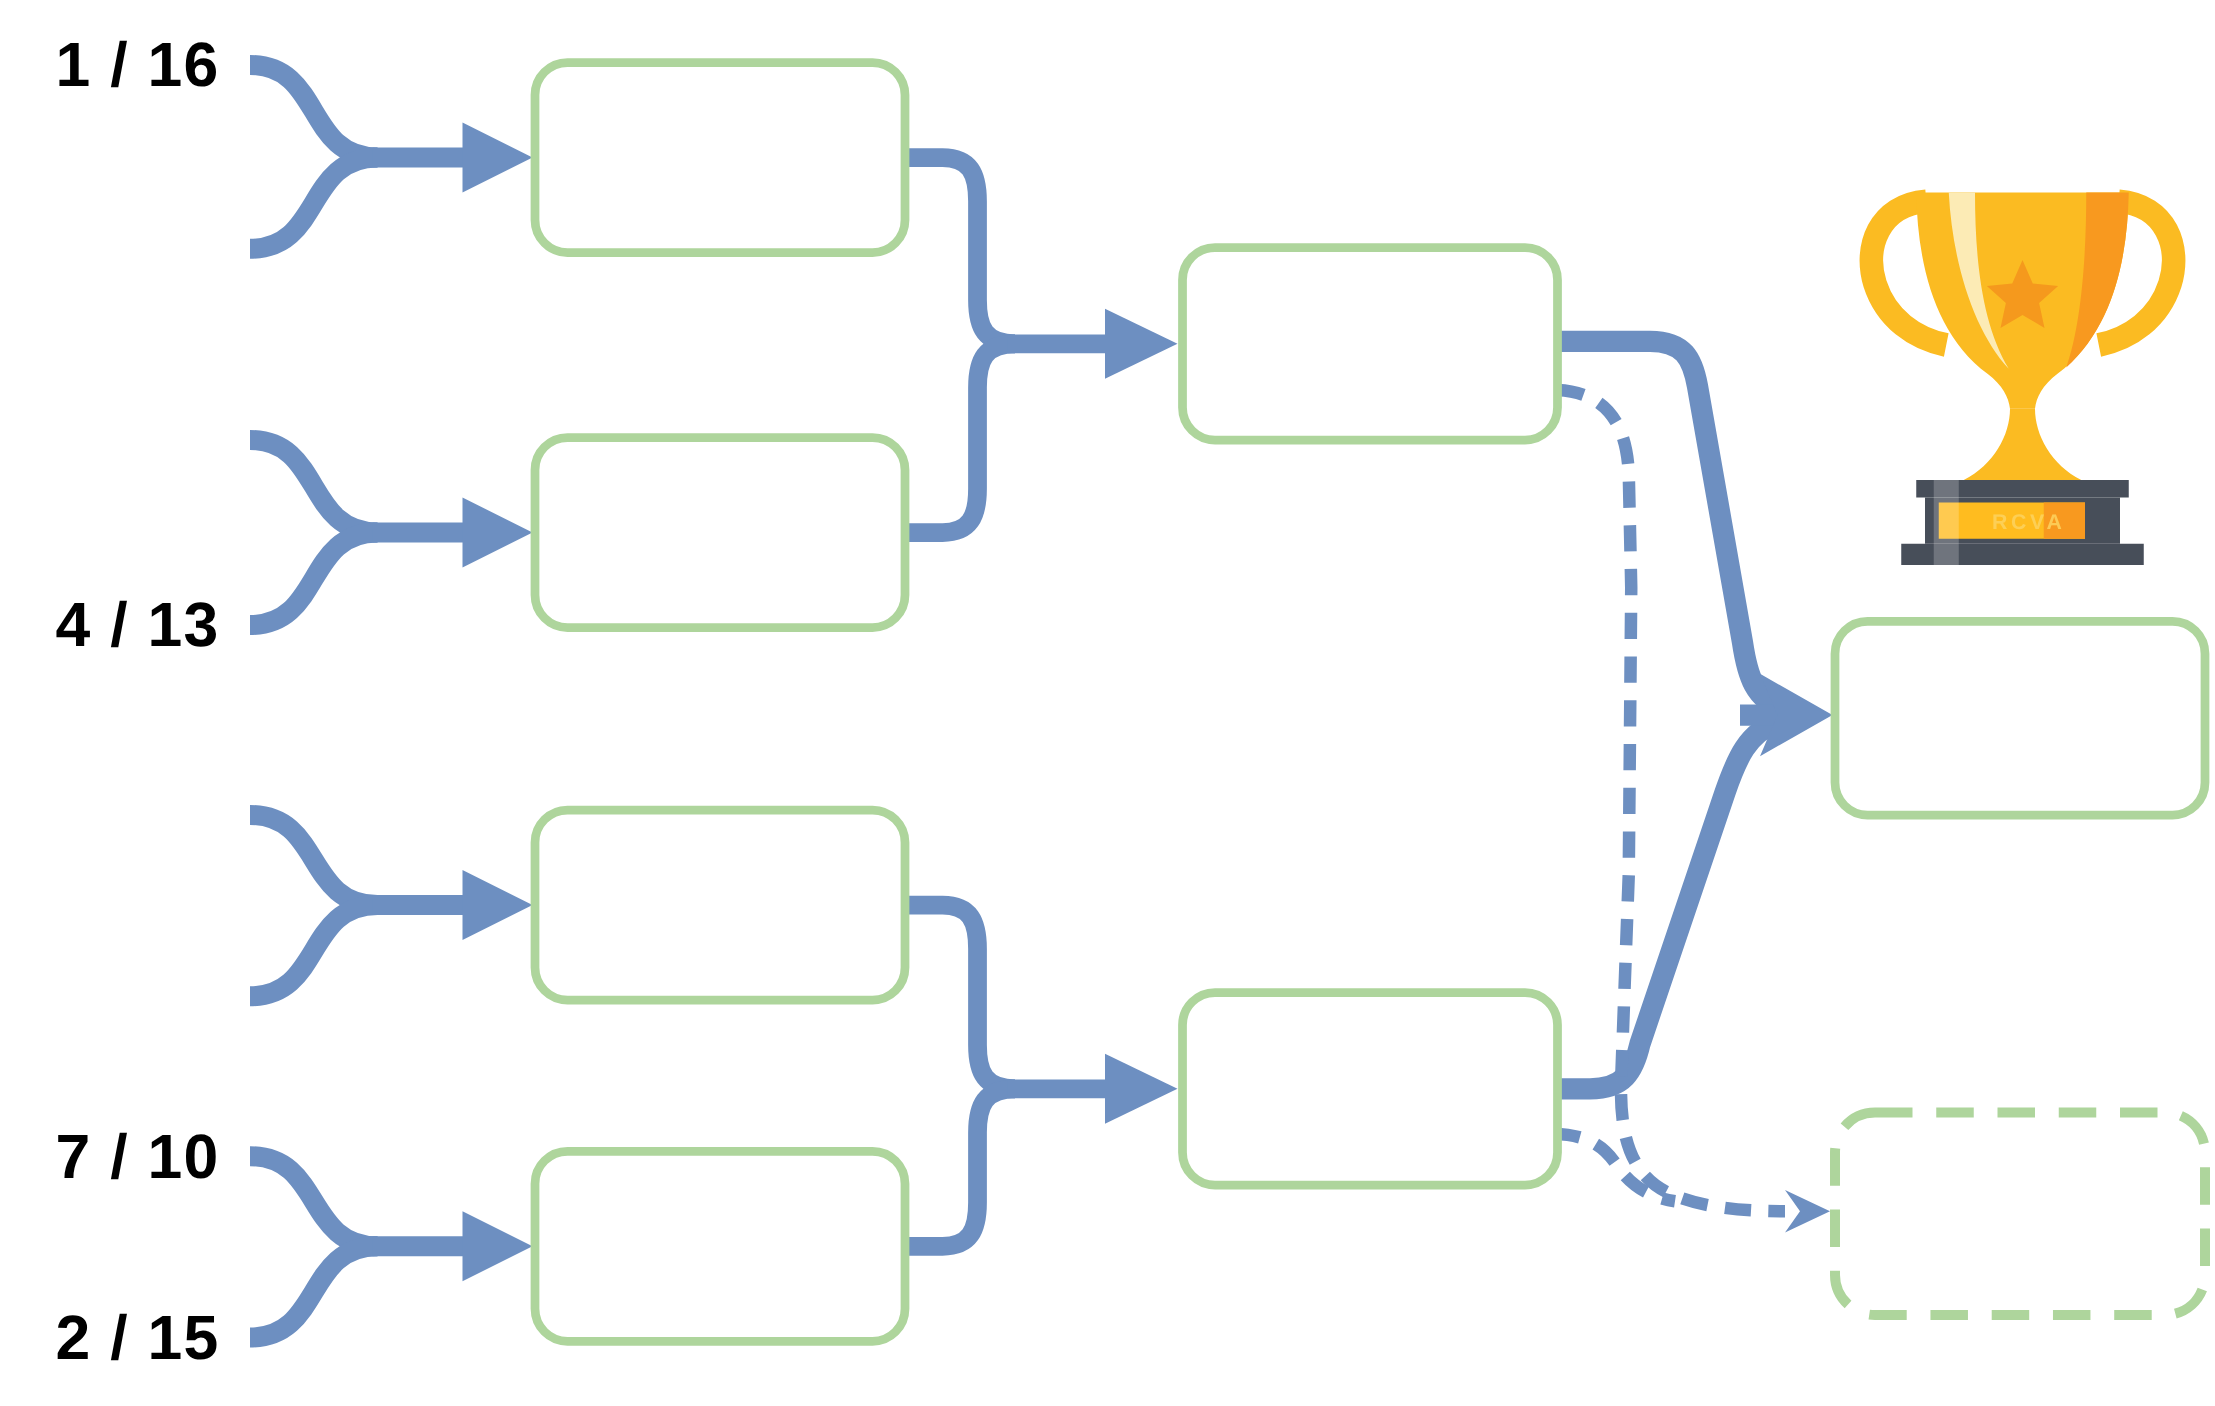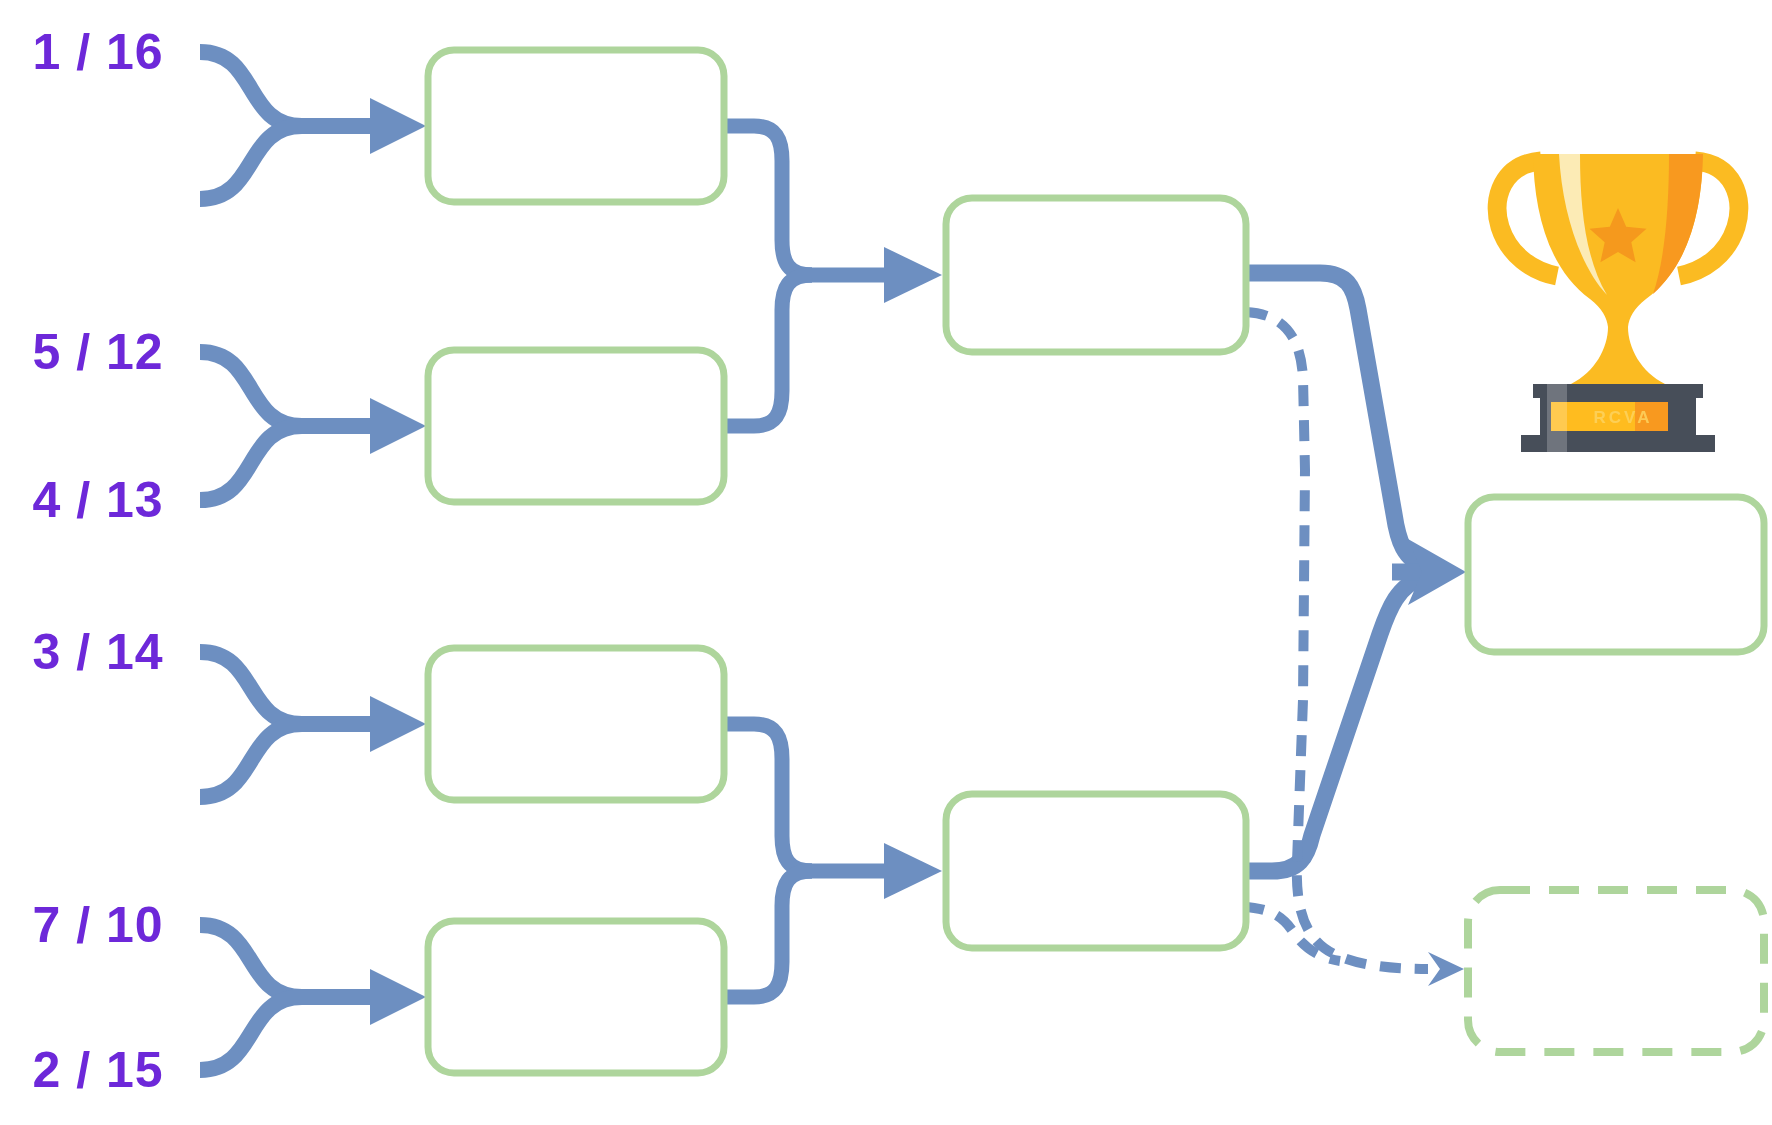--- a/index.html
+++ b/index.html
@@ -5,41 +5,39 @@
   html,body{margin:0;padding:0;background:#ffffff;}
   .stage{
     position:relative;
     width:1772px;height:1125px;
     background:#ffffff;
     overflow:hidden;
     font-family:"Liberation Sans", sans-serif;
   }
   .overlay{position:absolute;left:0;top:0;width:1772px;height:1125px;}
   .seed-label{
-    position:absolute;left:0;width:196px;height:72px;
+    position:absolute;left:12px;width:196px;height:72px;
     line-height:72px;text-align:center;
-    font-size:50px;font-weight:700;color:#6d28d9;
+    font-size:50px;font-weight:700;color:#000000;
     letter-spacing:1px;white-space:nowrap;
   }
   .trophy{position:absolute;left:1483px;top:148px;width:270px;height:306px;}
   .plaque-text{
     font-family:"Liberation Sans", sans-serif;
     font-size:17px;font-weight:700;letter-spacing:3px;
     fill:#fdd35f;opacity:.85;
   }
 </style>
 </head>
 <body>
 
 <div class="stage">
 
   <div class="seed-label" style="top:16px">1 / 16</div>
-  <div class="seed-label" style="top:316px">5 / 12</div>
   <div class="seed-label" style="top:464px">4 / 13</div>
-  <div class="seed-label" style="top:616px">3 / 14</div>
   <div class="seed-label" style="top:889px">7 / 10</div>
   <div class="seed-label" style="top:1034px">2 / 15</div>
 
   <svg class="overlay" viewBox="0 0 1772 1125">
 
     <g stroke="#6d8fc1" stroke-width="16" fill="none" stroke-linejoin="round">
       <path d="M200,52 C258,52 244,126 302,126"></path>
       <path d="M200,199 C258,199 244,126 302,126"></path>
       <path d="M298,126 L372,126"></path>
       <path d="M200,352 C258,352 244,426 302,426"></path>

